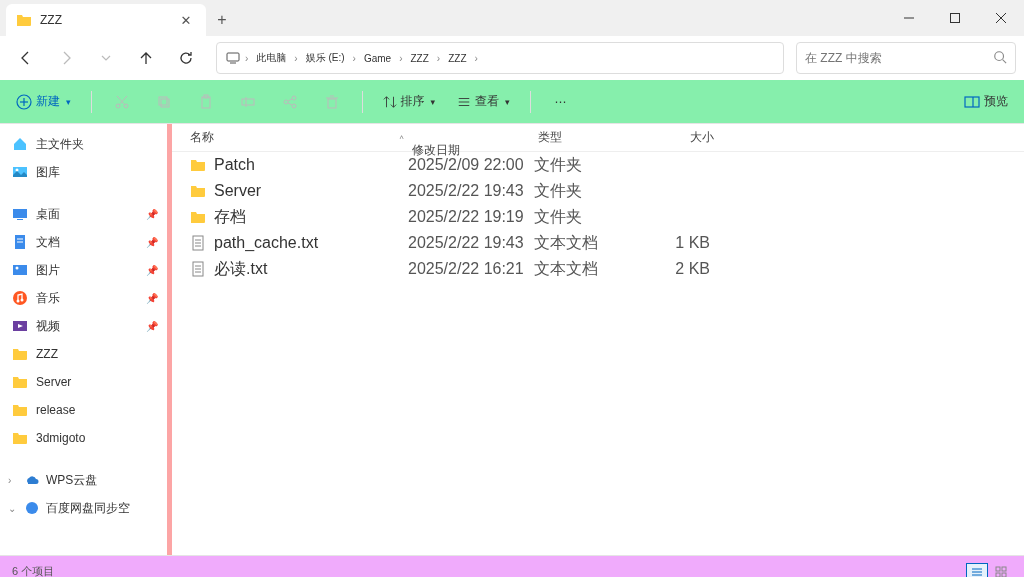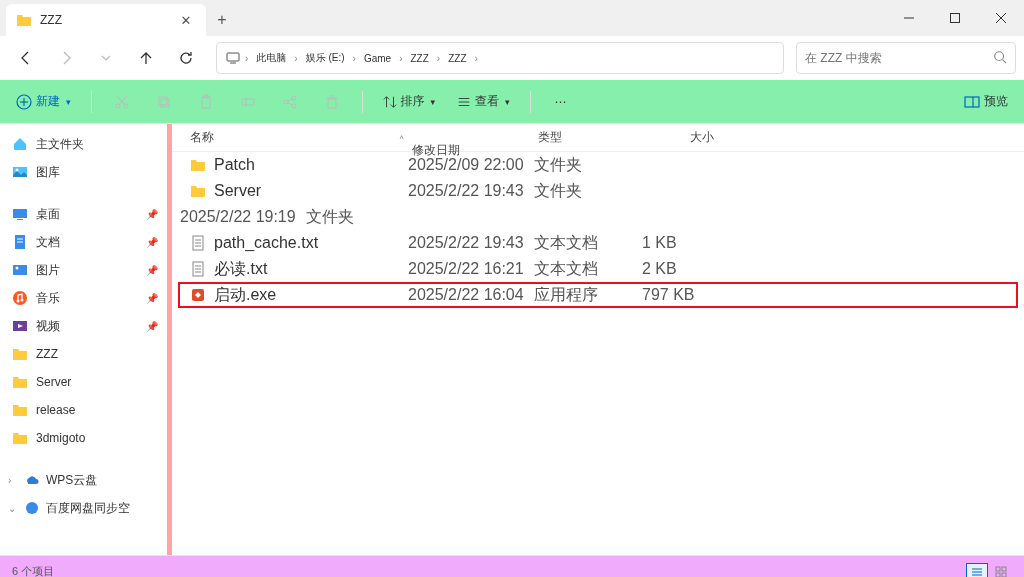--- a/index.html
+++ b/index.html
@@ -54,21 +54,21 @@
 .col-date { width: 126px; margin-top: 26px; }
 .col-type { width: 108px; }
 .col-size { width: 80px; text-align: right; padding-right: 12px; }
 .col-header .sort { font-size: 8px; color: #888; margin-left:auto; margin-right:8px; }
 
 .row { display: flex; height: 26px; align-items: center; font-size: 16px; margin: 0 6px; border: 2px solid transparent; }
 .row.highlight { border: 2px solid #e81123; }
 .row .c-name { width: 228px; padding-left: 10px; display: flex; align-items: center; gap: 8px; }
 .row .c-date { width: 126px; color: #555; }
 .row .c-type { width: 108px; color: #555; }
-.row .c-size { width: 80px; text-align: left; padding-right: 12px; color: #555; }
+.row .c-size { width: 80px; text-align: right; padding-right: 12px; color: #555; }
 
 
 .statusbar { height: 32px; background: #f0abfc; border-top: 1px solid #e5e5e5; display: flex; align-items: center; padding: 0 12px; font-size: 11px; color: #555; }
 .statusbar .spacer { flex: 1; }
 .statusbar .view-toggle { display: flex; gap: 2px; }
 .statusbar .view-toggle div { width: 22px; height: 18px; display: flex; align-items: center; justify-content: center; border: 1px solid transparent; }
 .statusbar .view-toggle div.active { border-color: #0067c0; background: #e5f1fb; }
 
 
 .ico { width: 16px; height: 16px; display: inline-flex; align-items: center; justify-content: center; }
@@ -412,20 +412,28 @@
                 <path class="folder-svg" d="M1 3h5l1 2h8v8a1 1 0 0 1-1 1H1V3z"></path>
               </svg>
             </span>
             <span>Server</span>
           </div>
           <div class="c-date">2025/2/22 19:43</div>
           <div class="c-type">文件夹</div>
           <div class="c-size"></div>
         </div>
         <div class="row">
+          <div class="c-name">
+            <span class="ico">
+              <svg viewBox="0 0 16 16">
+                <path class="folder-svg" d="M1 3h5l1 2h8v8a1 1 0 0 1-1 1H1V3z"></path>
+              </svg>
+            </span>
+            <span>存档</span>
+          </div>
           <div class="c-date">2025/2/22 19:19</div>
           <div class="c-type">文件夹</div>
           <div class="c-size"></div>
         </div>
         <div class="row">
           <div class="c-name">
             <span class="ico">
               <svg viewBox="0 0 16 16">
                 <rect x="3" y="1" width="10" height="14" class="txt-svg"></rect>
                 <line x1="5" y1="5" x2="11" y2="5" stroke="#888"></line>
@@ -448,34 +456,20 @@
                 <line x1="5" y1="8" x2="11" y2="8" stroke="#888"></line>
                 <line x1="5" y1="11" x2="11" y2="11" stroke="#888"></line>
               </svg>
             </span>
             <span>必读.txt</span>
           </div>
           <div class="c-date">2025/2/22 16:21</div>
           <div class="c-type">文本文档</div>
           <div class="c-size">2 KB</div>
         </div>
-        <div class="row highlight">
-          <div class="c-name">
-            <span class="ico">
-              <svg viewBox="0 0 16 16">
-                <rect x="2" y="2" width="12" height="12" rx="2" fill="#d94f2b"></rect>
-                <path d="M5 8l3-3 3 3-3 3z" fill="#fff"></path>
-              </svg>
-            </span>
-            <span>启动.exe</span>
-          </div>
-          <div class="c-date">2025/2/22 16:04</div>
-          <div class="c-type">应用程序</div>
-          <div class="c-size">797 KB</div>
-        </div>
       </div>
   </div>
 </div>
 
 <div class="statusbar">
   <span>6 个项目</span>
   <div class="spacer"></div>
   <div class="view-toggle">
     <div class="active">
         <svg width="12" height="12" viewBox="0 0 12 12">

